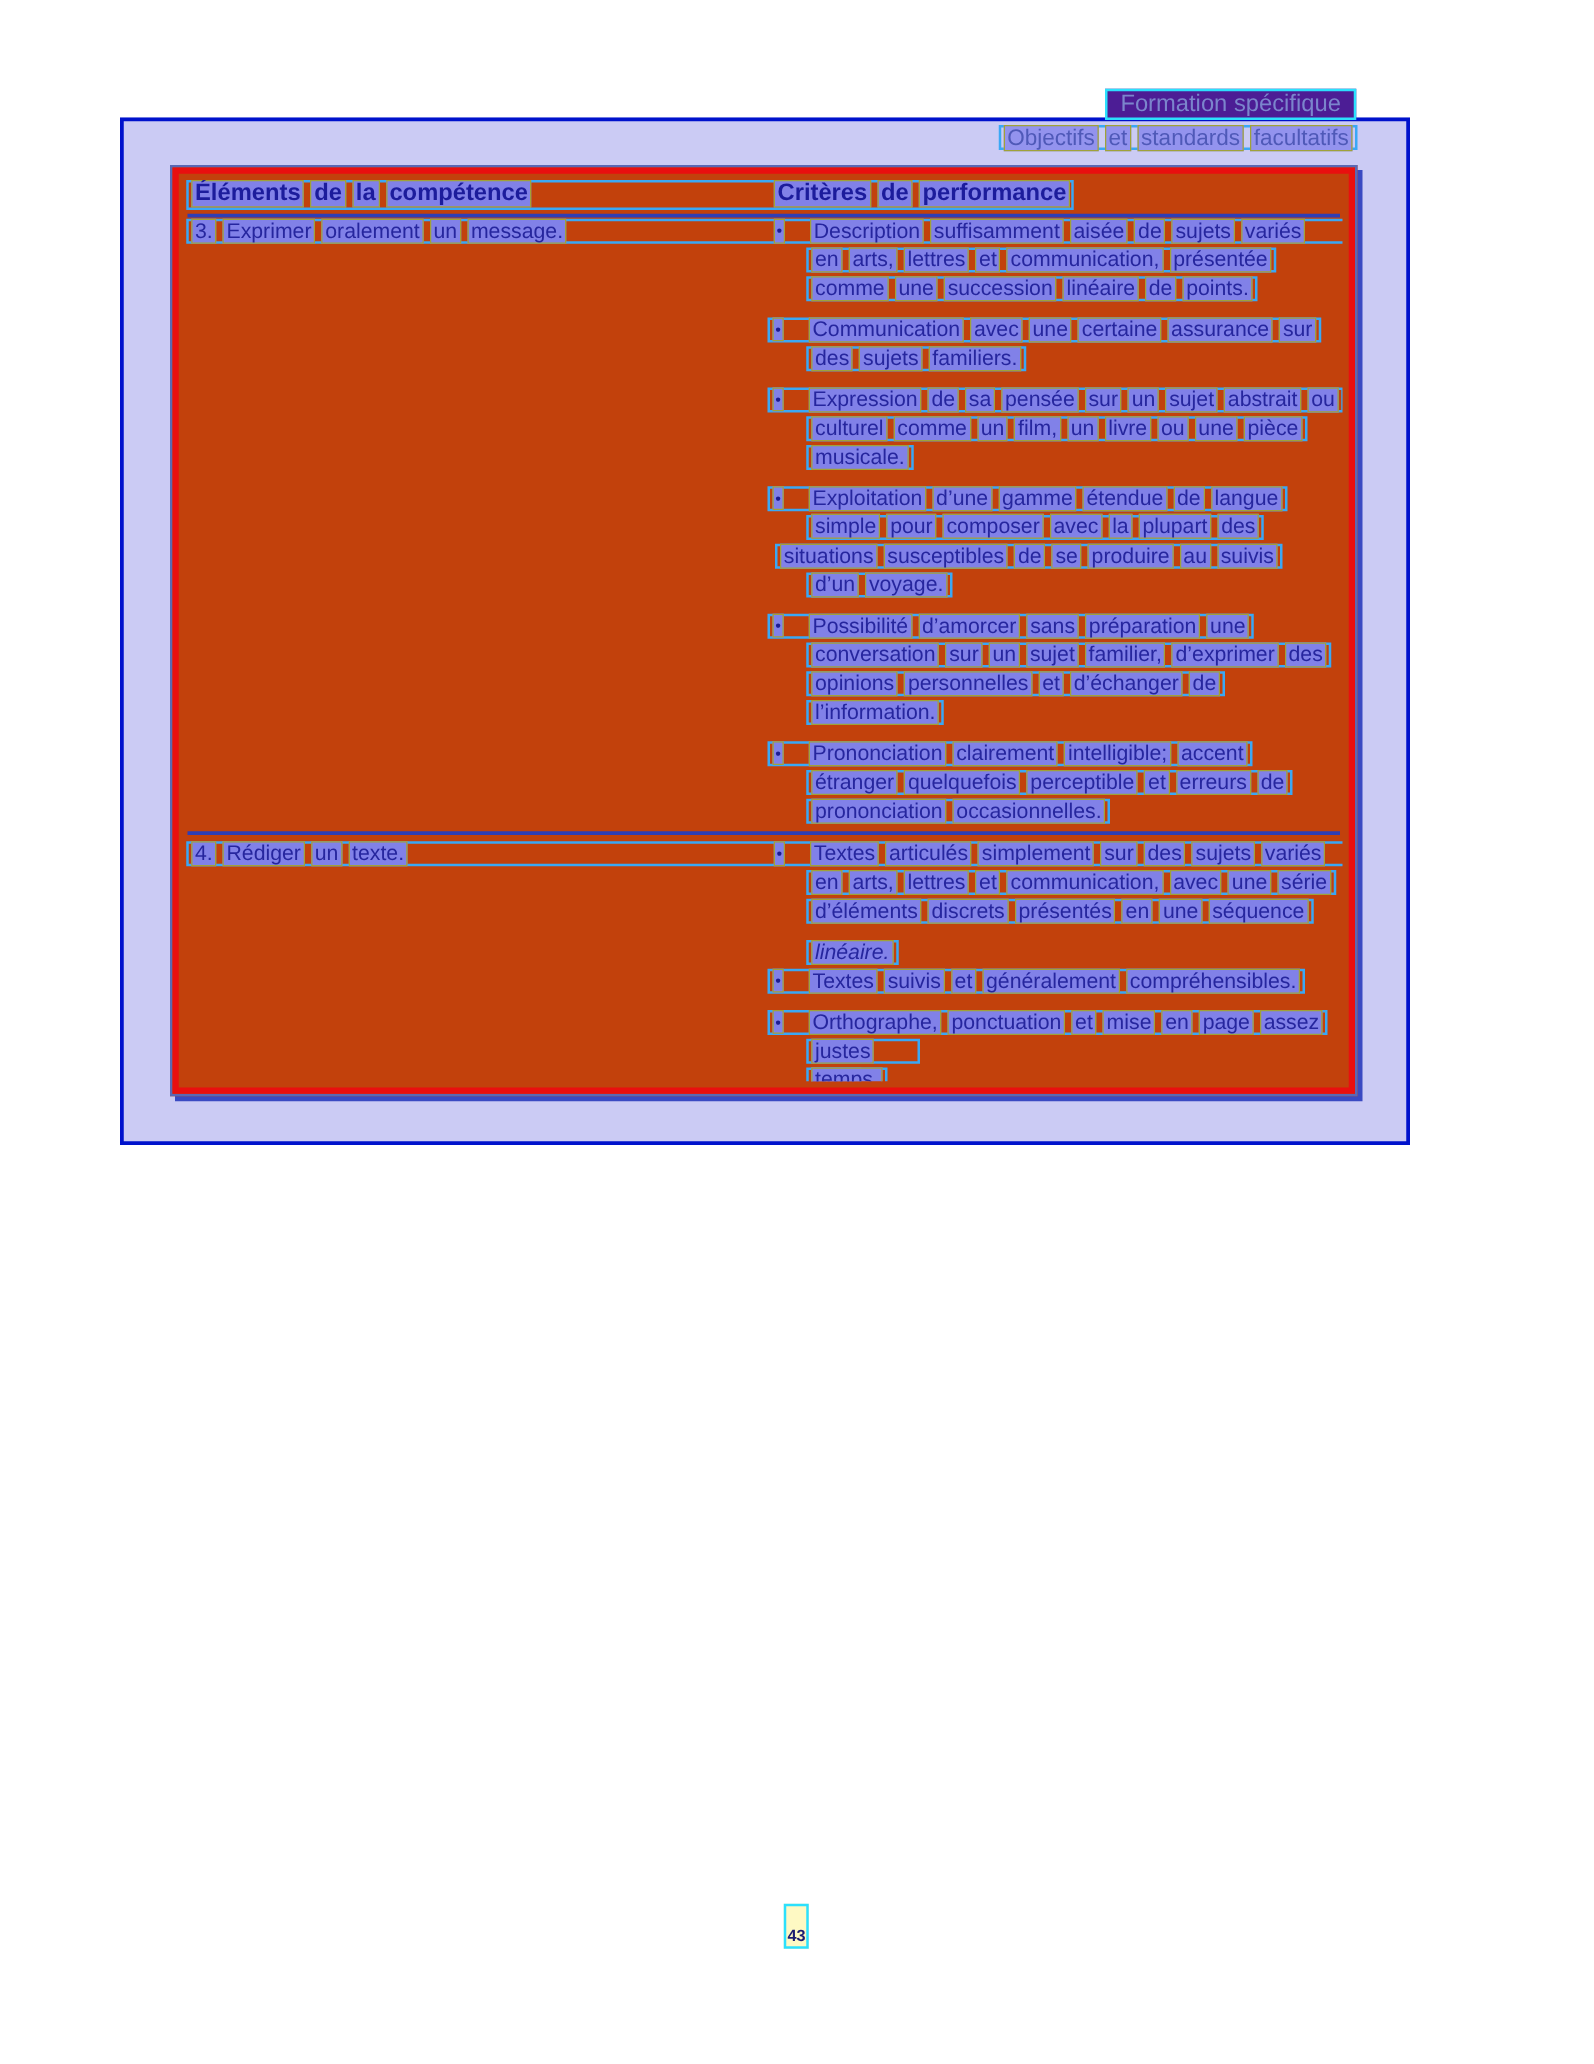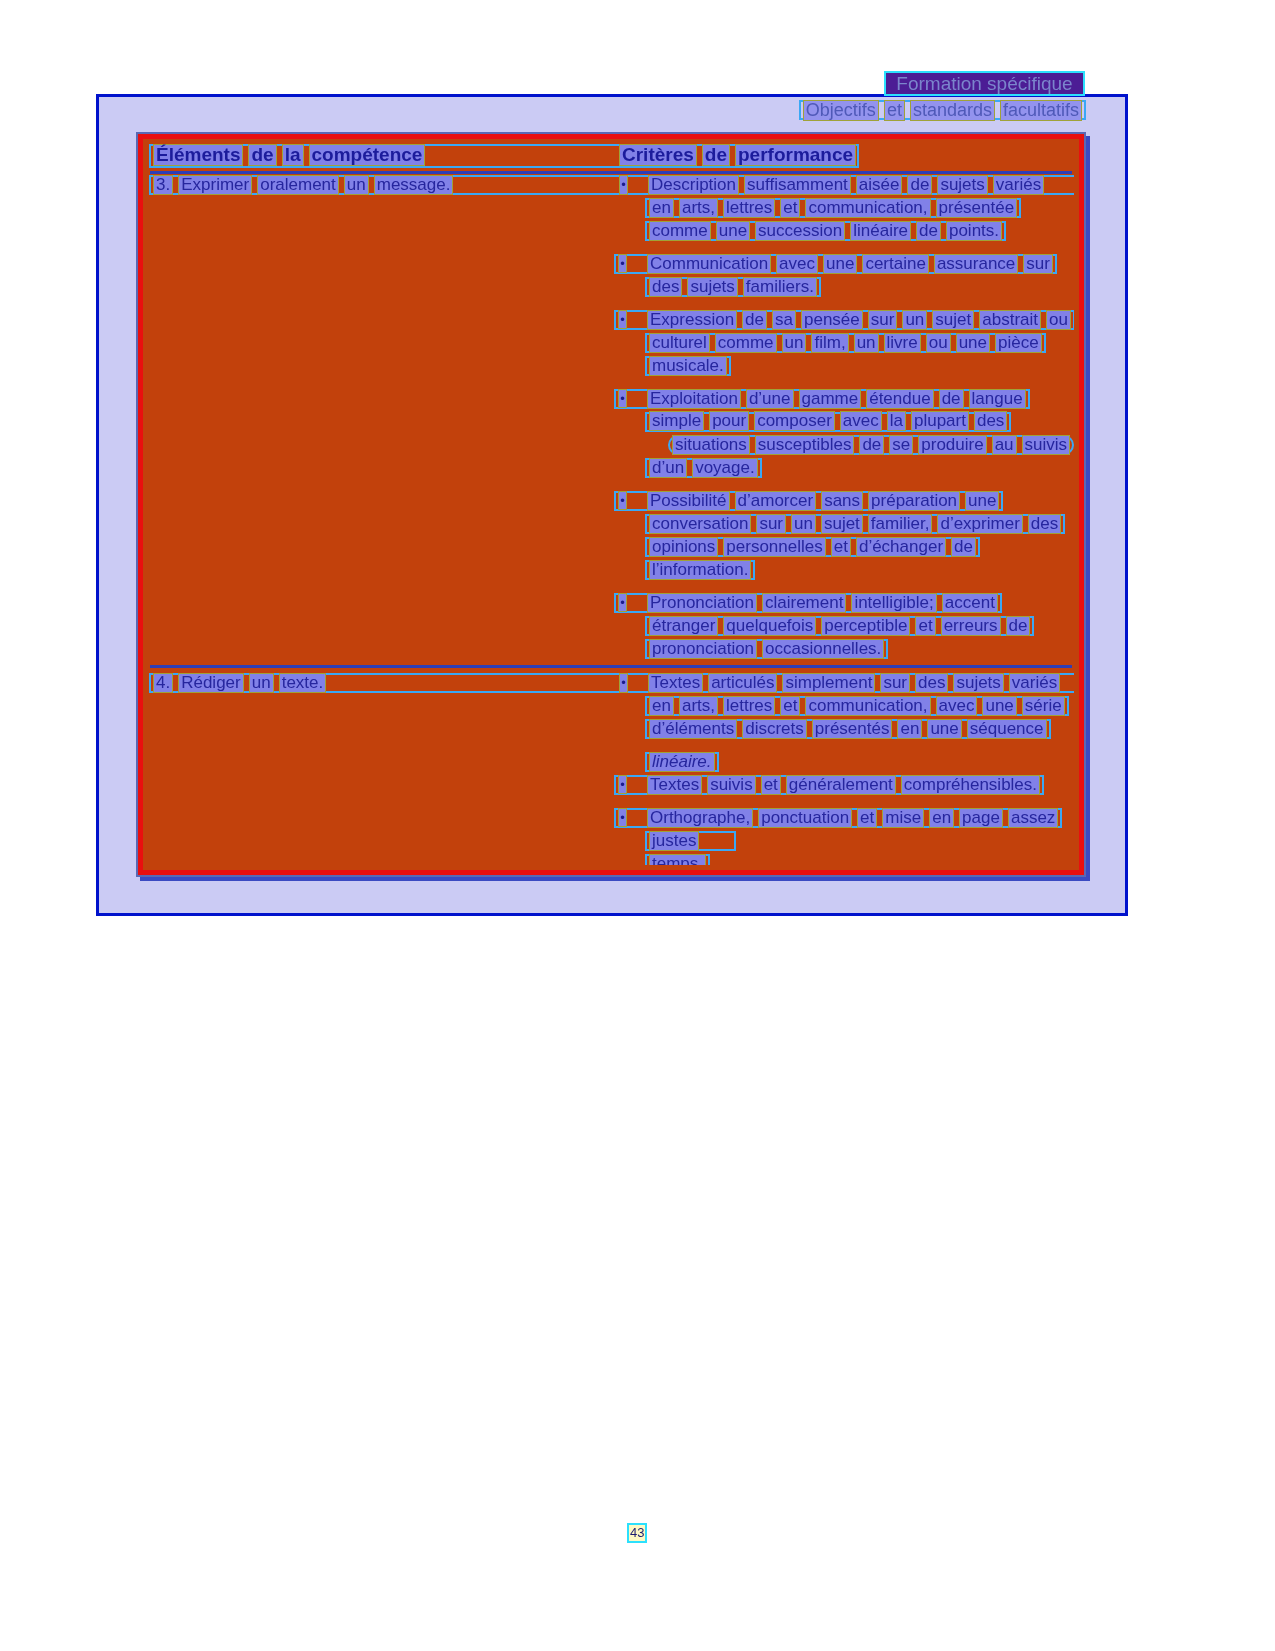--- a/index.html
+++ b/index.html
@@ -41,21 +41,21 @@
   .w.sub { background:#9393ee; color:#4f59b8; font-size:18px; line-height:17px; }
   .bul { width:9px; padding:1px 1px; font-size:13px; line-height:15px; text-align:center;
     color:#1c1c90; margin-right:15px; }
 
   
   .rule { position:absolute; left:2px; right:2px; height:3px; background:#2e3eb6; }
 
   
   .pagenum { position:absolute; left:627px; top:1523px; min-width:20px; height:20px;
     border:2px solid #2ce0fd; background:#fef9c3; color:#1c1c70; font-size:13px;
-    font-weight:normal; line-height:16px; text-align:center; padding:0 1px; }
+    font-weight:bold; line-height:16px; text-align:center; padding:16px 1px; }
 </style>
 </head>
 <body>
 
 <div class="canvas">
 
   <div class="hdr-note">Formation spécifique</div>
 
   <div class="bigrect">
     <div class="subhdr line fit">
@@ -168,21 +168,21 @@
           </div>
           <div class="line fit" style="top: 268px; left: 497px; align-items: center;">
             <span class="w">simple</span>
             <span class="w">pour</span>
             <span class="w">composer</span>
             <span class="w">avec</span>
             <span class="w">la</span>
             <span class="w">plupart</span>
             <span class="w">des</span>
           </div>
-          <div class="line fit" style="top: 291px; left: 520px; border-radius: 10px;">
+          <div class="line fit" style="top: 291px; left: 472px;">
             <span class="w">situations</span>
             <span class="w">susceptibles</span>
             <span class="w">de</span>
             <span class="w">se</span>
             <span class="w">produire</span>
             <span class="w">au</span>
             <span class="w">suivis</span>
           </div>
           <div class="line fit" style="top: 314px; left: 497px;">
             <span class="w">d’un</span>

